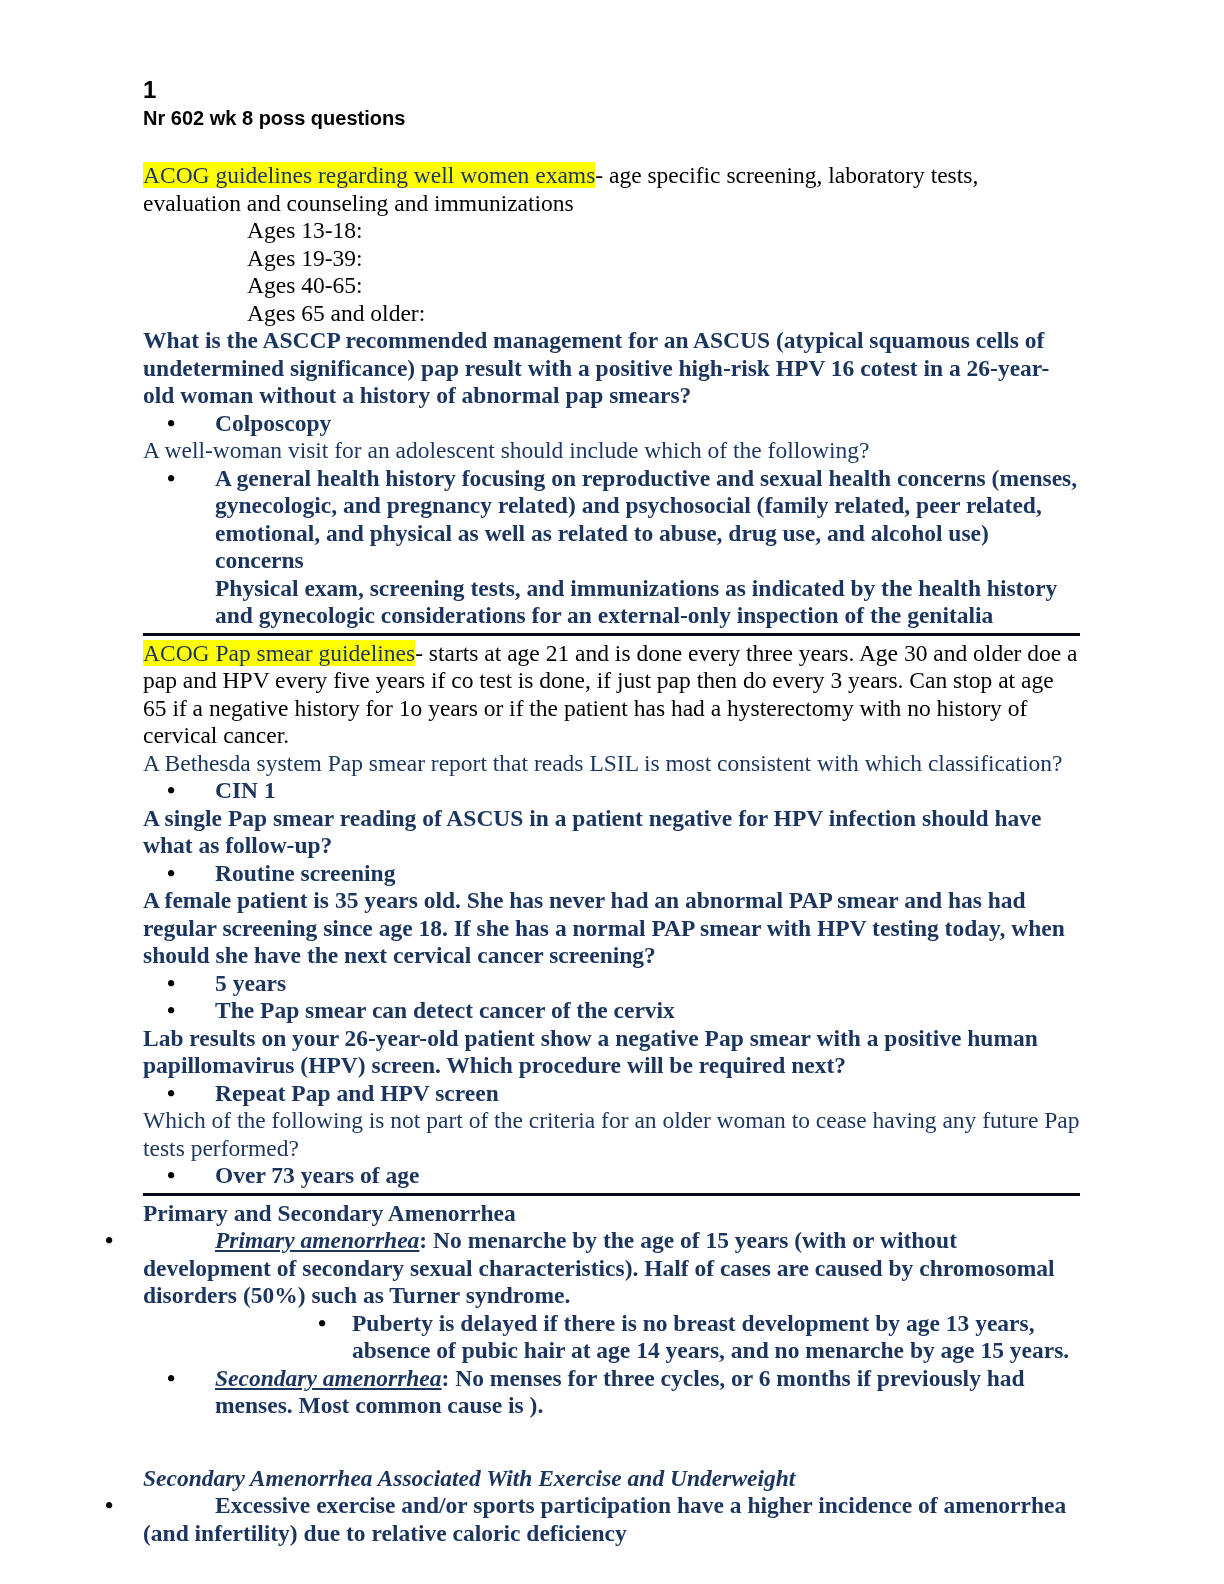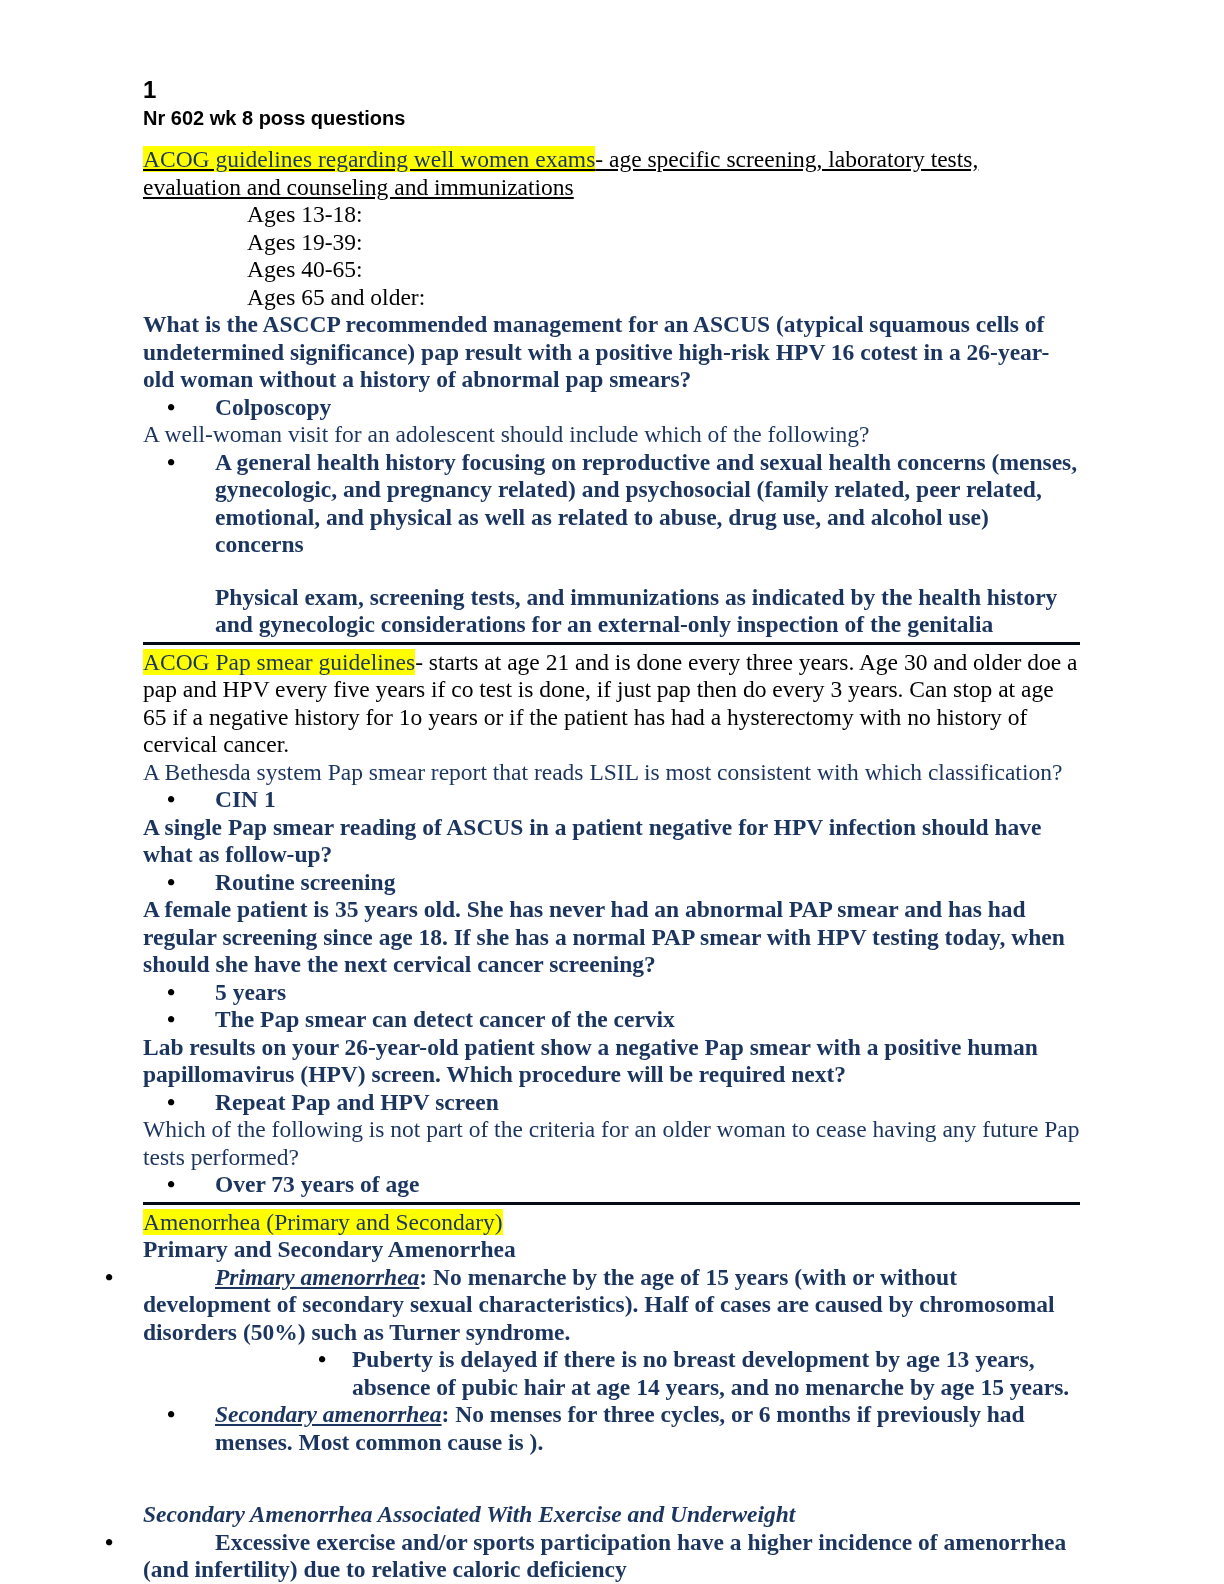--- a/index.html
+++ b/index.html
@@ -17,32 +17,32 @@
   .pagenum{
     font-family:"Liberation Sans", sans-serif;
     font-weight:bold;font-size:24px;line-height:28px;color:#000;
   }
   .doctitle{
     font-family:"Liberation Sans", sans-serif;
     font-weight:bold;font-size:20px;line-height:29px;color:#000;
     margin:0;
   }
   p{margin:0;padding:0;}
-  .first{margin-top:13px;text-decoration:underline;}
+  .first{margin-top:29px;}
   .navy{color:#1b355f;}
   .b{font-weight:bold;}
   .i{font-style:italic;margin-top:45px;}
   .u{text-decoration:underline;}
   .hl{background:#ffff00;}
   .indent1{margin-left:104px;}
   
   .li{position:relative;margin-left:72px;}
   .li .mk{position:absolute;left:-48px;top:0;color:#000;}
   
-  .cont{margin-left:72px;margin-top:25px;}
+  .cont{margin-left:72px;}
   
   .hang{position:relative;text-indent:72px;}
   .hang .mk{position:absolute;left:-38px;top:0;color:#000;text-indent:0;}
   
   .li2{position:relative;margin-left:209px;}
   .li2 .mk{position:absolute;left:-34px;top:0;color:#000;}
   .rule{border:none;border-top:3px solid #060a14;margin:3px 0 4px 0;}
 </style>
 </head>
 <body>
@@ -81,21 +81,20 @@
   <p class="li navy b"><span class="mk">•</span><span>The Pap smear can detect cancer of the cervix</span></p>
 
   <p class="navy b">Lab results on your 26-year-old patient show a negative Pap smear with a positive human papillomavirus (HPV) screen. Which procedure will be required next?</p>
   <p class="li navy b"><span class="mk">•</span><span>Repeat Pap and HPV screen</span></p>
 
   <p class="navy">Which of the following is not part of the criteria for an older woman to cease having any future Pap tests performed?</p>
   <p class="li navy b"><span class="mk">•</span><span>Over 73 years of age</span></p>
 
   <hr class="rule">
 
-  <p><span class="hl navy">Amenorrhea (Primary and Secondary)</span></p>
   <p class="navy b">Primary and Secondary Amenorrhea</p>
 
   <p class="hang navy b"><span class="mk">•</span><span class="i u">Primary amenorrhea</span><span>: No menarche by the age of 15 years (with or without development of secondary sexual characteristics). Half of cases are caused by chromosomal disorders (50%) such as Turner syndrome.</span></p>
 
   <p class="li2 navy b"><span class="mk">•</span><span>Puberty is delayed if there is no breast development by age 13 years, absence of pubic hair at age 14 years, and no menarche by age 15 years.</span></p>
 
   <p class="li navy b"><span class="mk">•</span><span class="i u">Secondary amenorrhea</span><span>: No menses for three cycles, or 6 months if previously had menses. Most common cause is ).</span></p>
 
   <p class="navy b i">Secondary Amenorrhea Associated With Exercise and Underweight</p>
 

